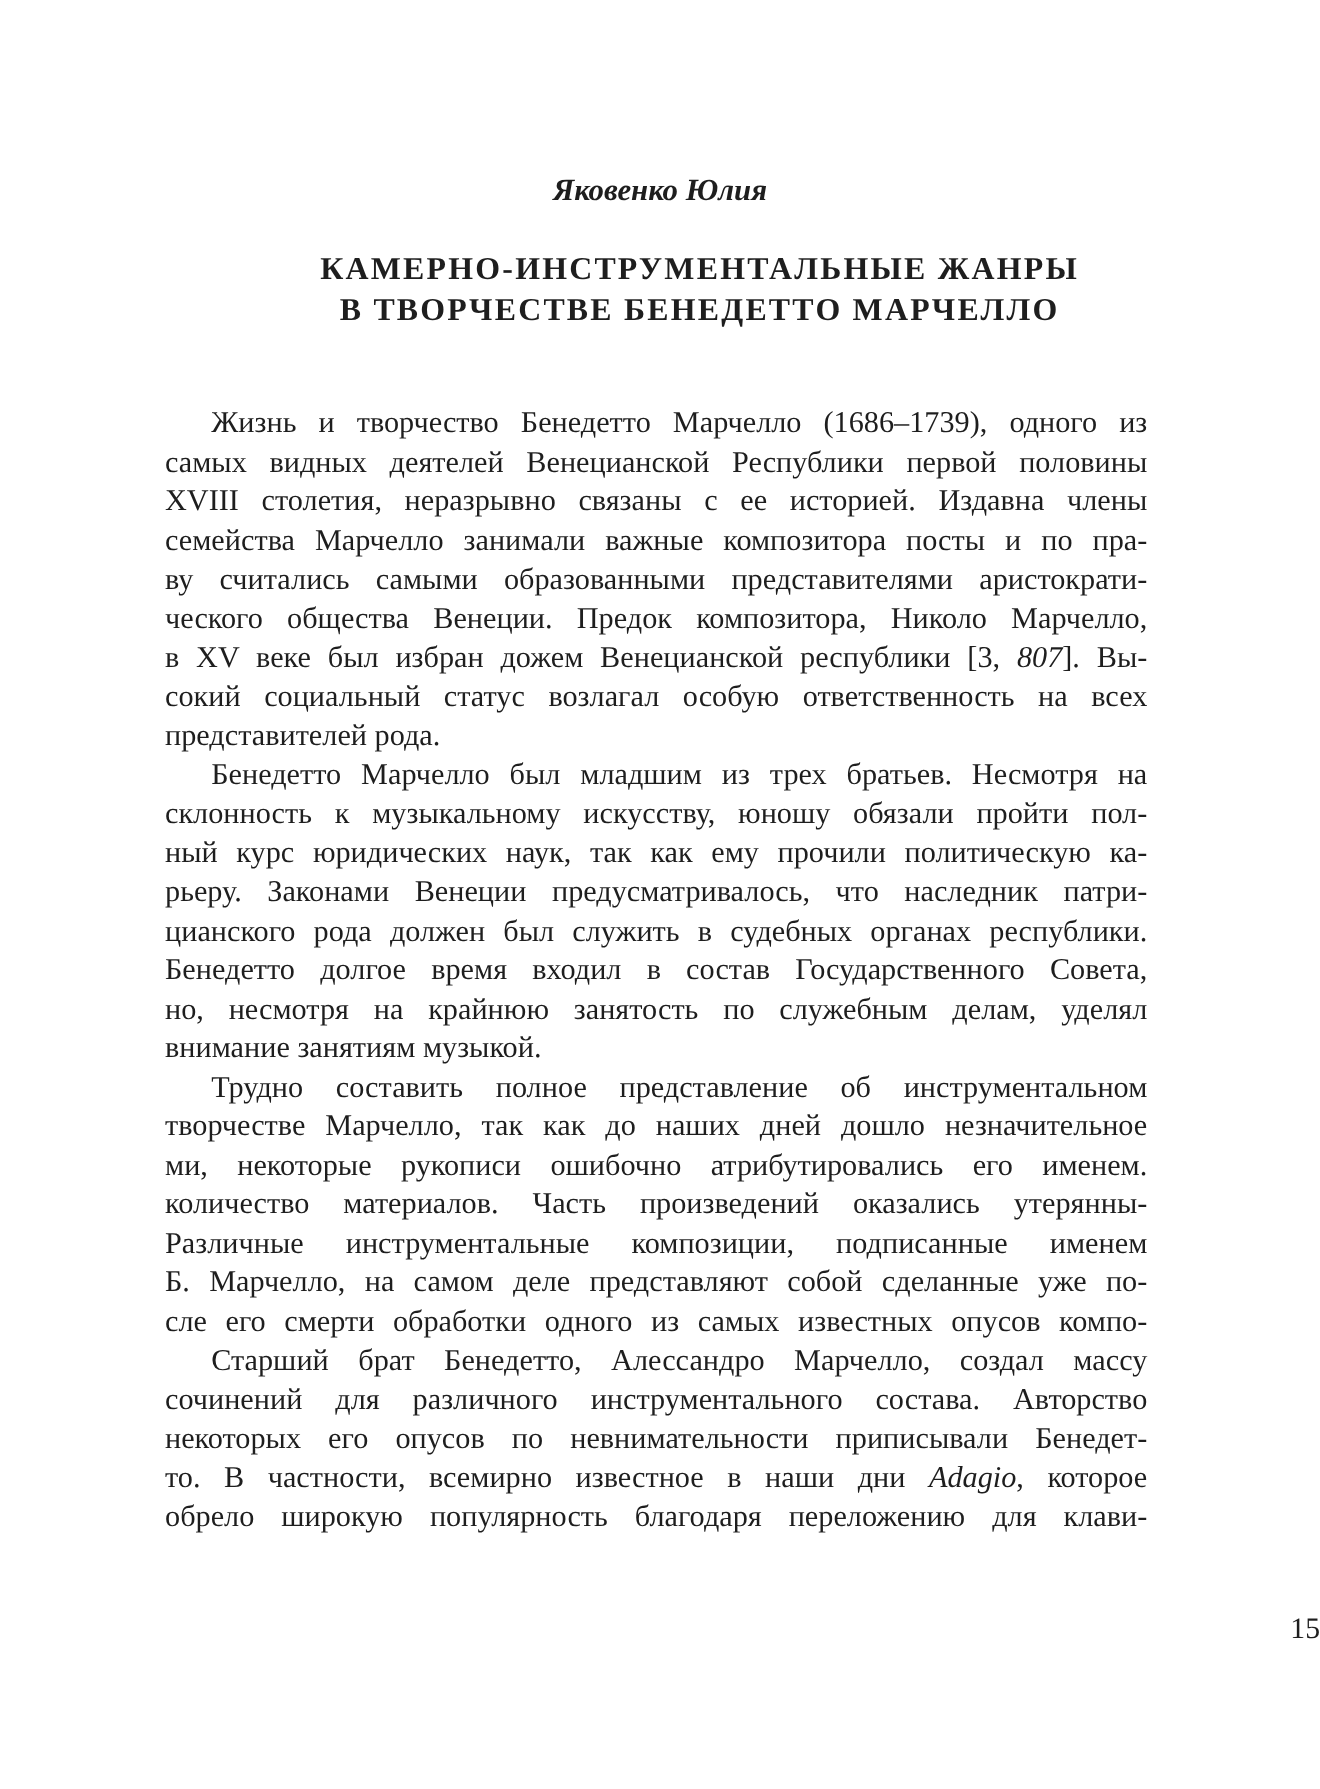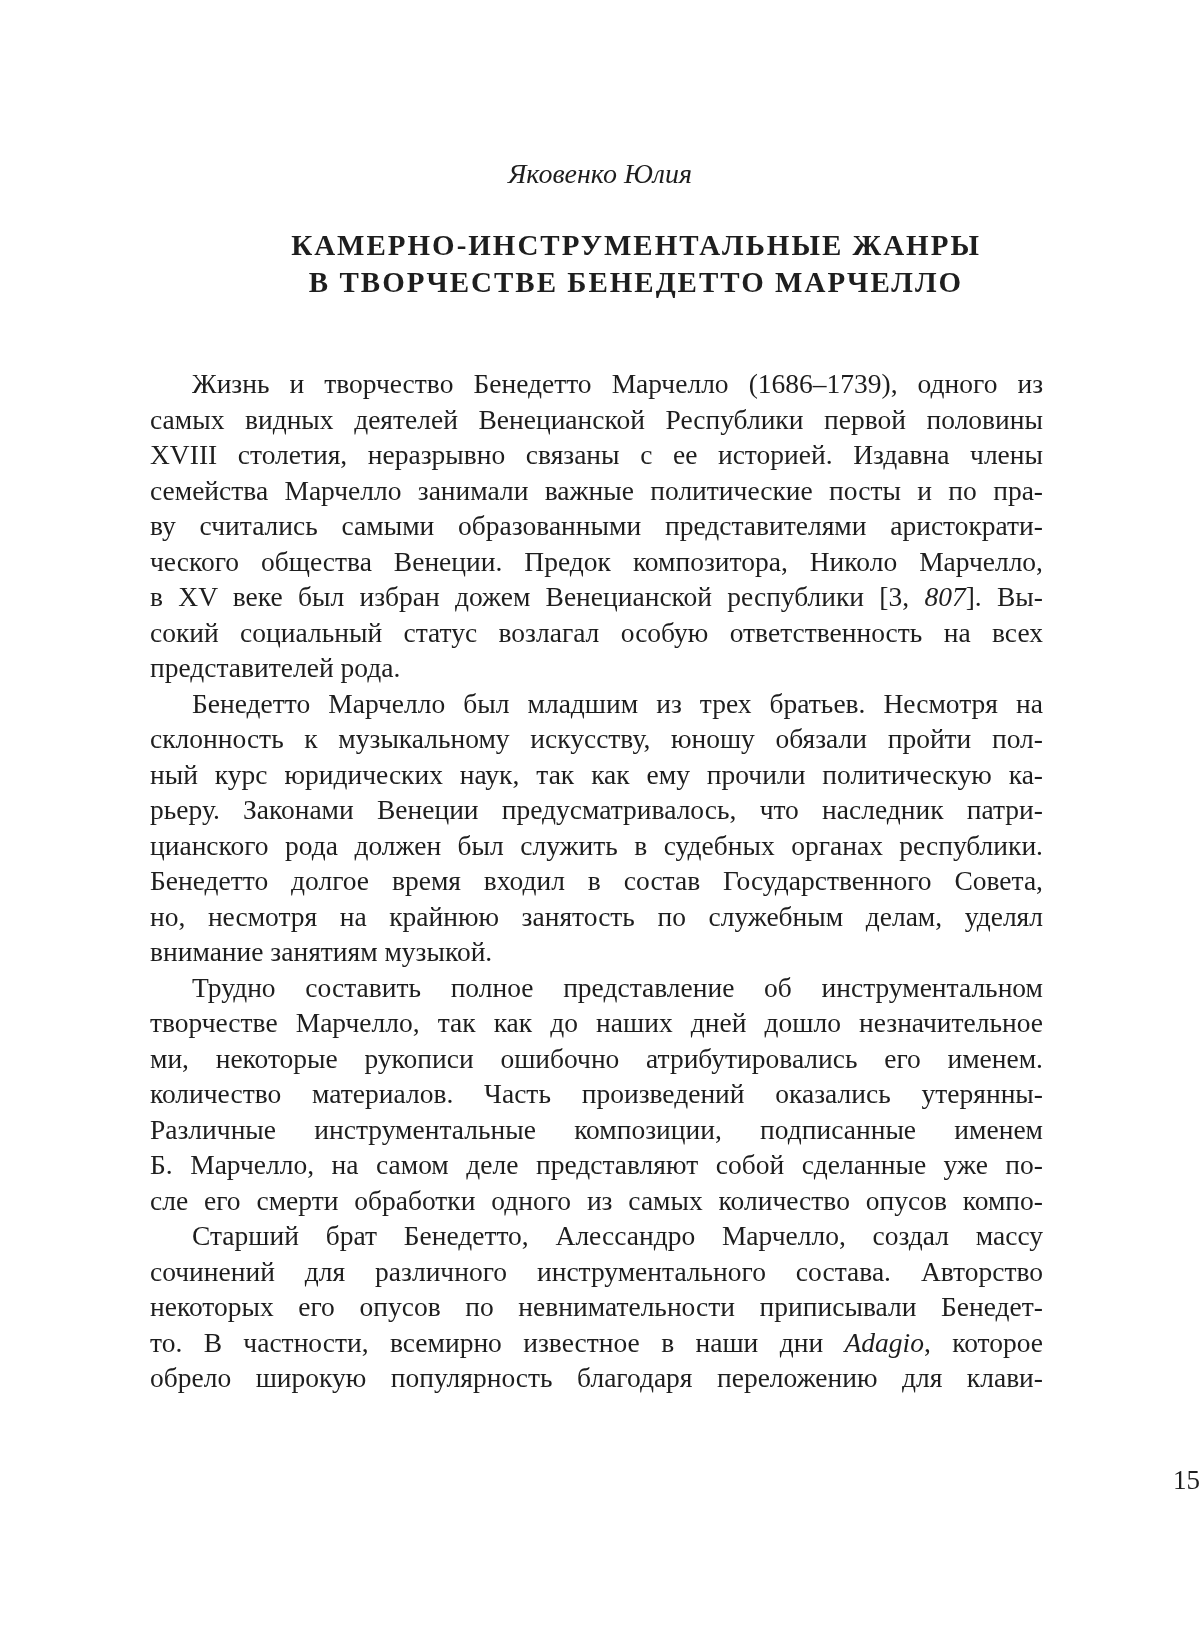--- a/index.html
+++ b/index.html
@@ -17,21 +17,21 @@
     overflow: hidden;
   }
   .author {
     position: absolute;
     top: 157px;
     left: 0;
     width: 1200px;
     text-align: center;
     font-size: 28px;
     line-height: 34px;
-    font-weight: normal;
+    font-weight: bold;
     font-style: italic;
   }
   .title {
     position: absolute;
     top: 227px;
     left: 0;
     width: 1200px;
     margin: 0;
     text-align: center;
     font-size: 29px;
@@ -81,41 +81,41 @@
 
   <h1 class="title">
     <span>КАМЕРНО-ИНСТРУМЕНТАЛЬНЫЕ ЖАНРЫ</span><br>
     <span>В ТВОРЧЕСТВЕ БЕНЕДЕТТО МАРЧЕЛЛО</span>
   </h1>
 
   <div class="body-text">
       <div class="line first"><span>Жизнь и творчество Бенедетто Марчелло (1686–1739), одного из</span></div>
       <div class="line"><span>самых видных деятелей Венецианской Республики первой половины</span></div>
       <div class="line"><span>XVIII столетия, неразрывно связаны с ее историей. Издавна члены</span></div>
-      <div class="line"><span>семейства Марчелло занимали важные политические посты и по пра-</span></div>
+      <div class="line"><span>семейства Марчелло занимали важные композитора посты и по пра-</span></div>
       <div class="line"><span>ву считались самыми образованными представителями аристократи-</span></div>
       <div class="line"><span>ческого общества Венеции. Предок композитора, Николо Марчелло,</span></div>
       <div class="line"><span>в XV веке был избран дожем Венецианской республики [3, </span><span class="it">807</span><span>]. Вы-</span></div>
       <div class="line"><span>сокий социальный статус возлагал особую ответственность на всех</span></div>
       <div class="line pend"><span>представителей рода.</span></div>
       <div class="line first"><span>Бенедетто Марчелло был младшим из трех братьев. Несмотря на</span></div>
       <div class="line"><span>склонность к музыкальному искусству, юношу обязали пройти пол-</span></div>
       <div class="line"><span>ный курс юридических наук, так как ему прочили политическую ка-</span></div>
       <div class="line"><span>рьеру. Законами Венеции предусматривалось, что наследник патри-</span></div>
       <div class="line"><span>цианского рода должен был служить в судебных органах республики.</span></div>
       <div class="line"><span>Бенедетто долгое время входил в состав Государственного Совета,</span></div>
       <div class="line"><span>но, несмотря на крайнюю занятость по служебным делам, уделял</span></div>
       <div class="line pend"><span>внимание занятиям музыкой.</span></div>
       <div class="line first"><span>Трудно составить полное представление об инструментальном</span></div>
       <div class="line"><span>творчестве Марчелло, так как до наших дней дошло незначительное</span></div>
       <div class="line"><span>ми, некоторые рукописи ошибочно атрибутировались его именем.</span></div>
       <div class="line"><span>количество материалов. Часть произведений оказались утерянны-</span></div>
       <div class="line"><span>Различные инструментальные композиции, подписанные именем</span></div>
       <div class="line"><span>Б. Марчелло, на самом деле представляют собой сделанные уже по-</span></div>
-      <div class="line"><span>сле его смерти обработки одного из самых количество опусов компо-</span></div>
+      <div class="line"><span>сле его смерти обработки одного из самых известных опусов компо-</span></div>
       <div class="line first"><span>Старший брат Бенедетто, Алессандро Марчелло, создал массу</span></div>
       <div class="line"><span>сочинений для различного инструментального состава. Авторство</span></div>
       <div class="line"><span>некоторых его опусов по невнимательности приписывали Бенедет-</span></div>
       <div class="line"><span>то. В частности, всемирно известное в наши дни </span><span class="it">Adagio</span><span>, которое</span></div>
       <div class="line"><span>обрело широкую популярность благодаря переложению для клави-</span></div>
     </div>
 
   <div class="page-number">15</div>
 </div>
 

